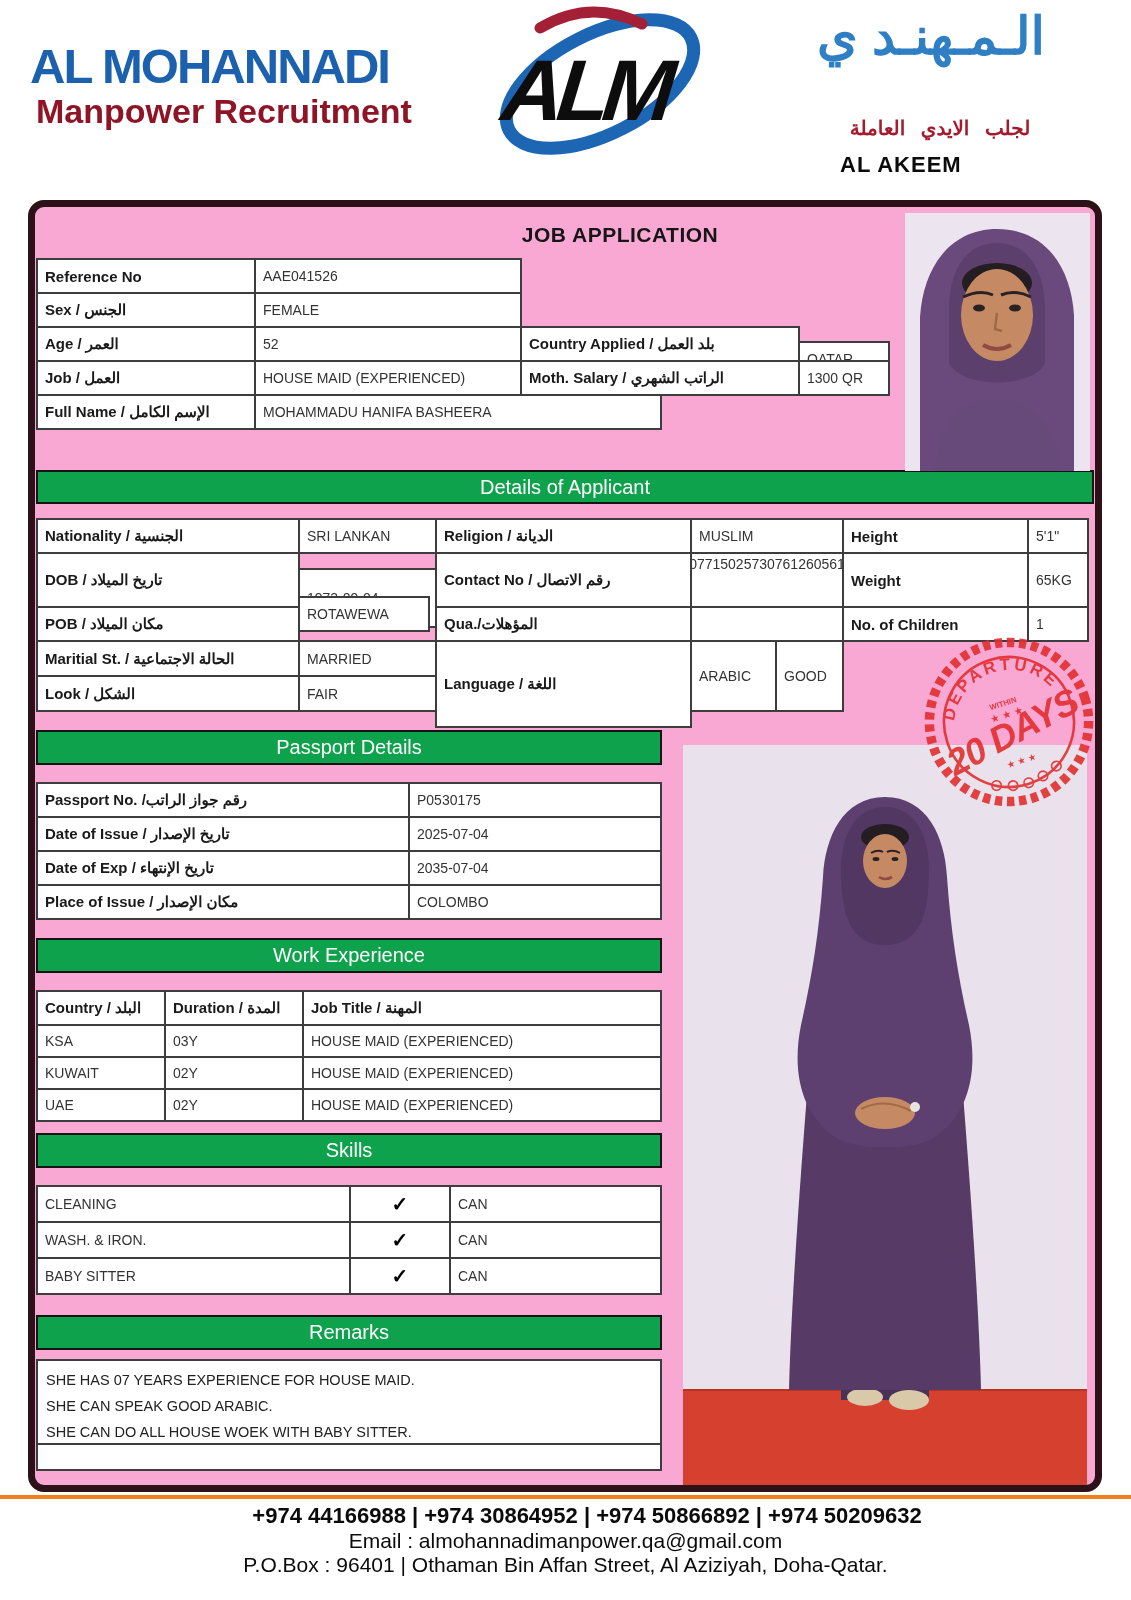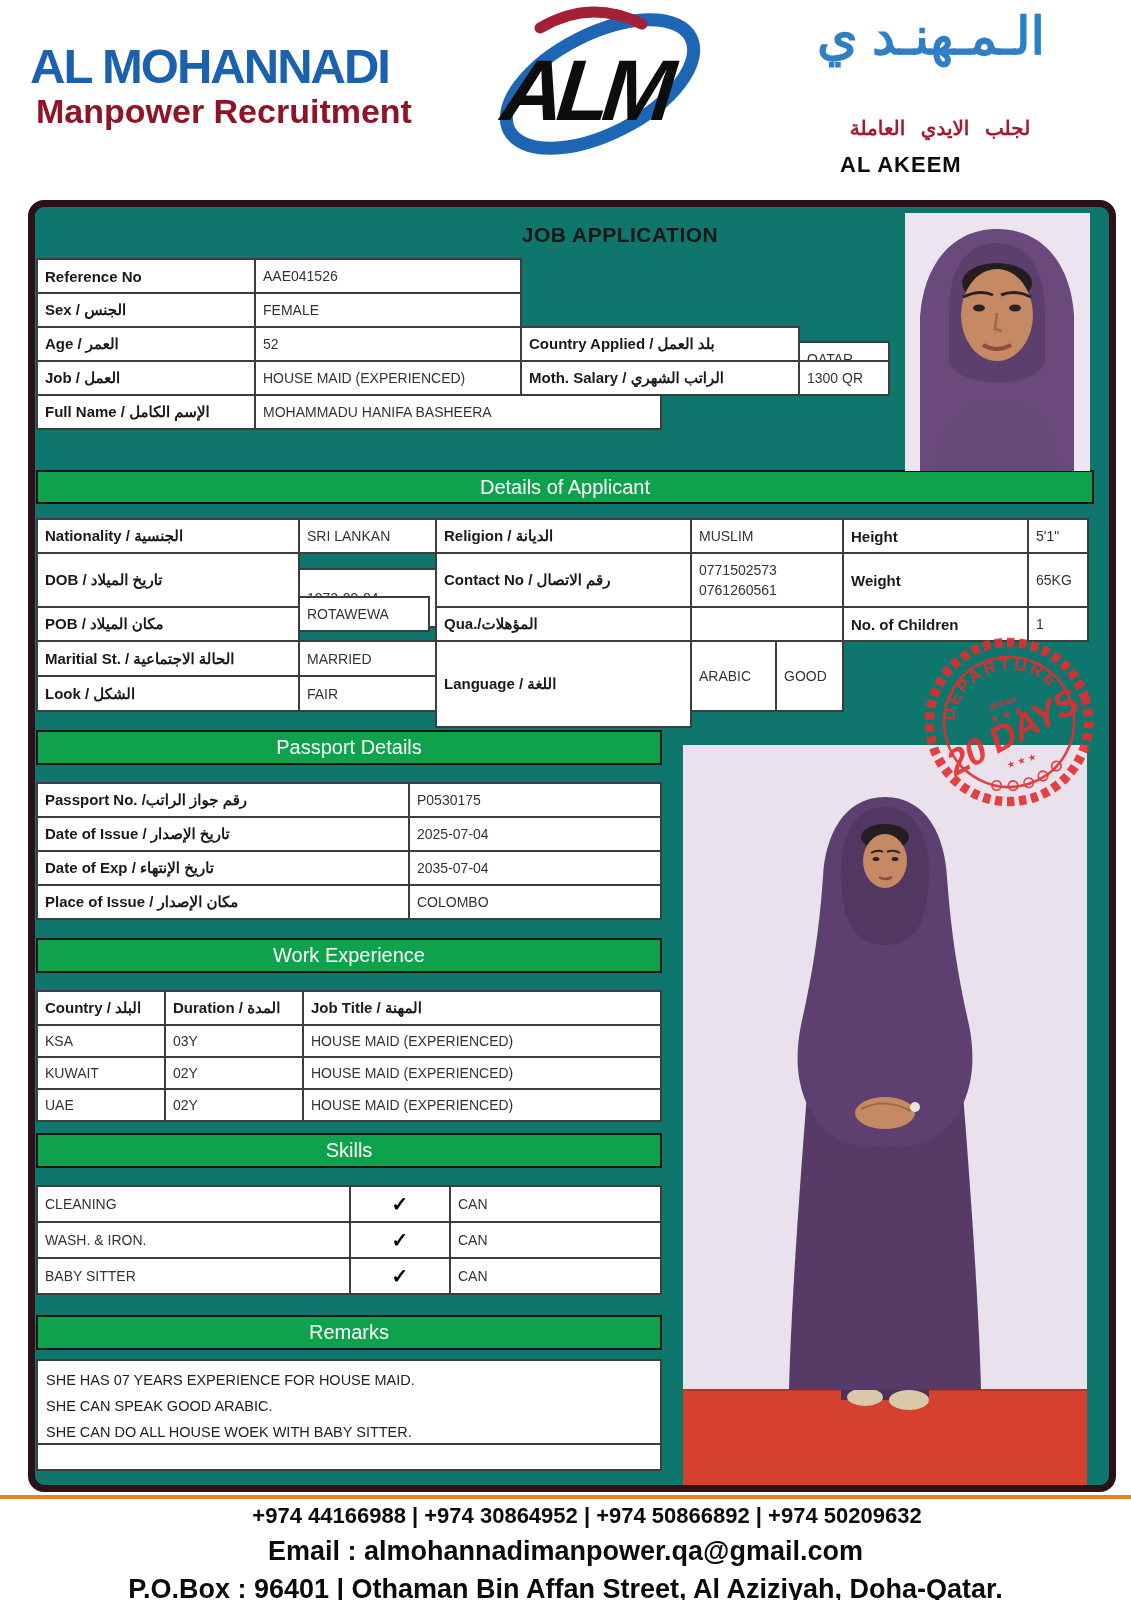--- a/index.html
+++ b/index.html
@@ -5,38 +5,38 @@
   html,body{margin:0;padding:0;background:#ffffff;}
   body{width:1131px;height:1600px;position:relative;font-family:"Liberation Sans",sans-serif;overflow:hidden;}
   
   .brand-en1{position:absolute;left:30px;top:38px;font-size:49px;font-weight:bold;letter-spacing:-2px;color:#1b61ae;}
   .brand-en2{position:absolute;left:36px;top:92px;font-size:34px;font-weight:bold;color:#8e1426;}
   .logo-svg{position:absolute;left:470px;top:2px;width:260px;height:165px;}
   .brand-ar1{position:absolute;left:735px;top:6px;width:392px;text-align:center;font-size:52px;font-weight:bold;color:#2f7fc4;direction:rtl;}
   .brand-ar2{position:absolute;left:760px;top:116px;width:360px;text-align:center;font-size:20px;font-weight:bold;color:#a41b2e;direction:rtl;word-spacing:10px;}
   .agency{position:absolute;left:840px;top:152px;width:290px;font-family:Liberation Sans, sans-serif;font-weight:bold;font-size:22px;color:#0c0c0c;letter-spacing:1px;}
   
-  .card{position:absolute;left:28px;top:200px;width:1060px;height:1278px;background:#0f766e;border:7px solid #2c1118;border-radius:16px;padding-left:14px;}
+  .card{position:absolute;left:28px;top:200px;width:1060px;height:1278px;background:#f9a8d4;border:7px solid #2c1118;border-radius:16px;}
   .title{position:absolute;left:300px;top:16px;width:570px;text-align:center;font-size:21px;font-weight:bold;letter-spacing:.5px;color:#161616;}
   .cell{position:absolute;border:2px solid #3d3d3d;background:#fff;box-sizing:border-box;display:flex;align-items:center;padding:0 7px;white-space:nowrap;overflow:hidden;}
   .lbl{font-weight:bold;font-size:15px;color:#1a1a1a;}
   .val{font-size:14px;color:#333;}
   .gbar{position:absolute;background:#0fa24c;border:2px solid #141414;box-sizing:border-box;color:#fff;display:flex;align-items:center;justify-content:center;font-size:20px;}
   .check{justify-content:center;font-size:20px;font-weight:bold;}
-  .multi{flex-direction:column;align-items:flex-start;justify-content:center;line-height:20px;}
+  .multi{align-items:flex-start;justify-content:center;line-height:20px;}
   .remarks-box{position:absolute;border:2px solid #3d3d3d;box-sizing:border-box;background:#fff;padding:6px 8px;font-size:14.5px;color:#222;line-height:26px;}
   
   .photo{position:absolute;z-index:5;}
   
   .stamp{position:absolute;left:885px;top:426px;width:178px;height:178px;transform:rotate(-18deg);z-index:30;opacity:.9;}
   
   .divider{position:absolute;left:0;top:1495px;width:1131px;height:4px;background:#ef7f1a;}
   .footer{position:absolute;left:0;top:1503px;width:1131px;text-align:center;color:#0b0b0b;}
   .f-phones{font-size:22px;font-weight:bold;letter-spacing:0;padding-left:43px;}
-  .f-line{font-size:27px;font-weight:bold;margin-top:7px;}
+  .f-line{font-size:21px;font-weight:normal;}
 </style>
 </head>
 <body>
 
 <div class="brand-en1">AL MOHANNADI</div>
 <div class="brand-en2">Manpower Recruitment</div>
 
 <svg class="logo-svg" viewBox="0 0 260 165">
   <g fill="none" stroke-linecap="round">
     <ellipse cx="130" cy="82" rx="102" ry="50" transform="rotate(-27 130 82)" stroke="#1d66b4" stroke-width="13"></ellipse>

